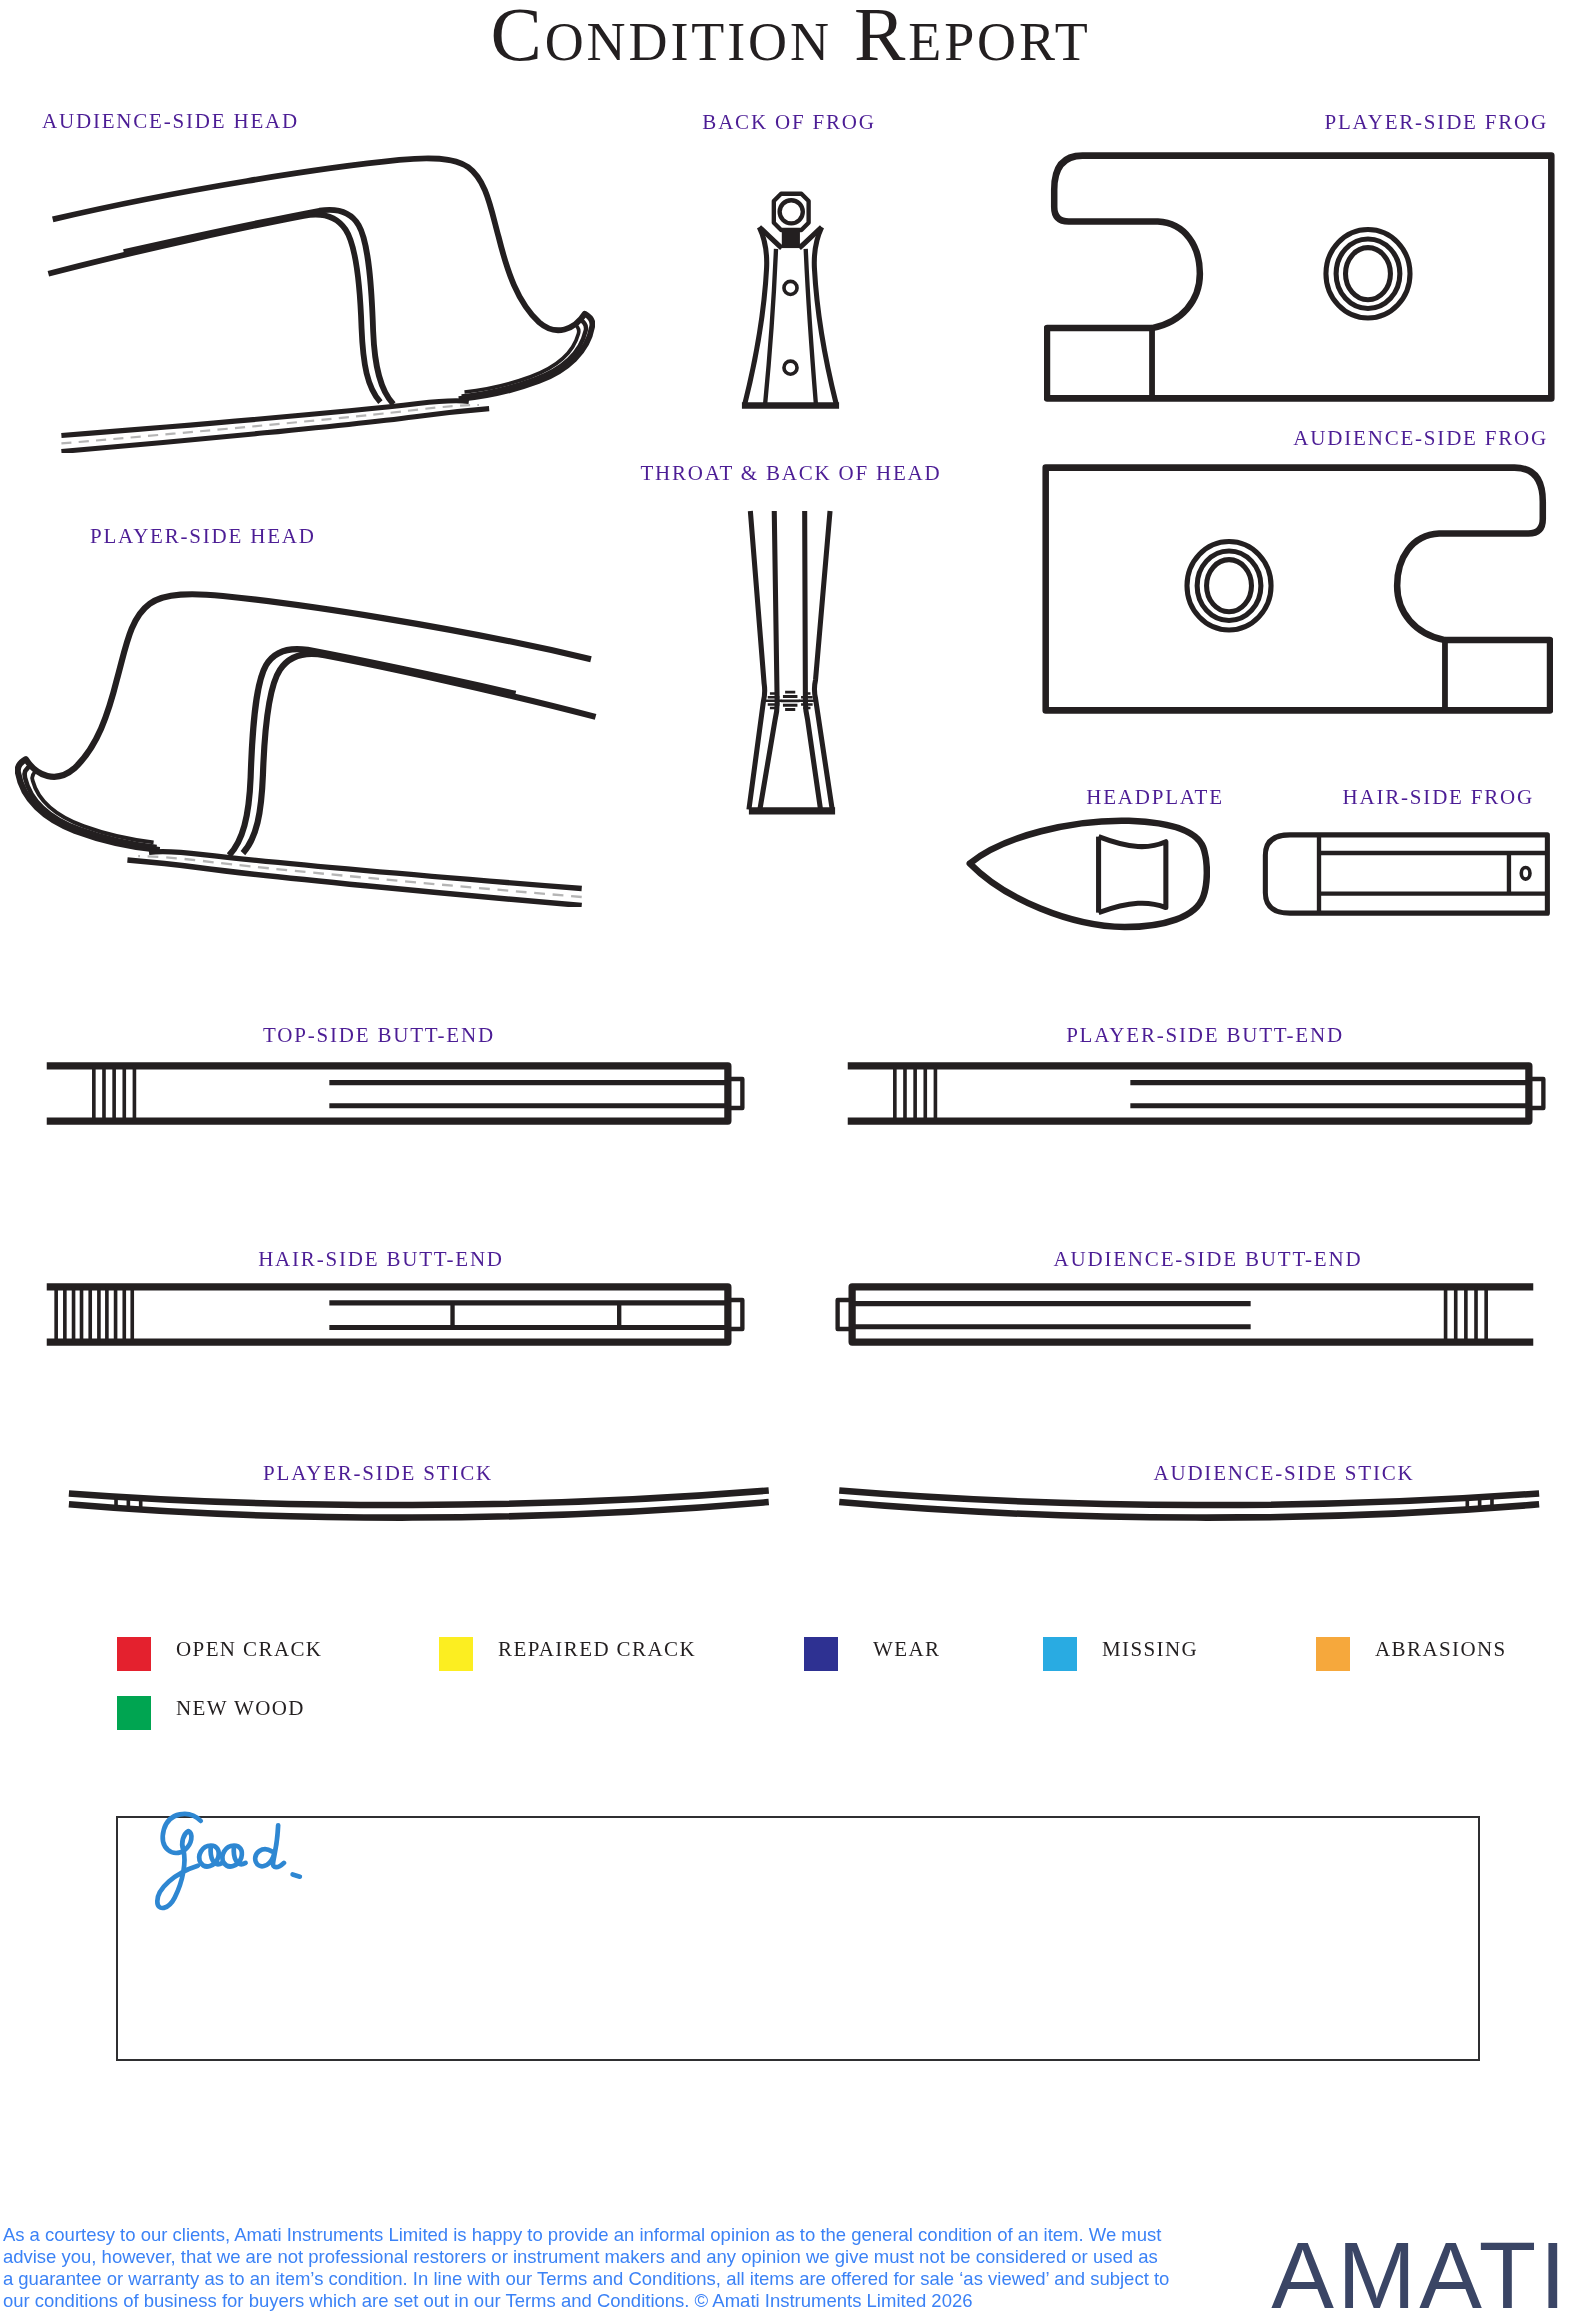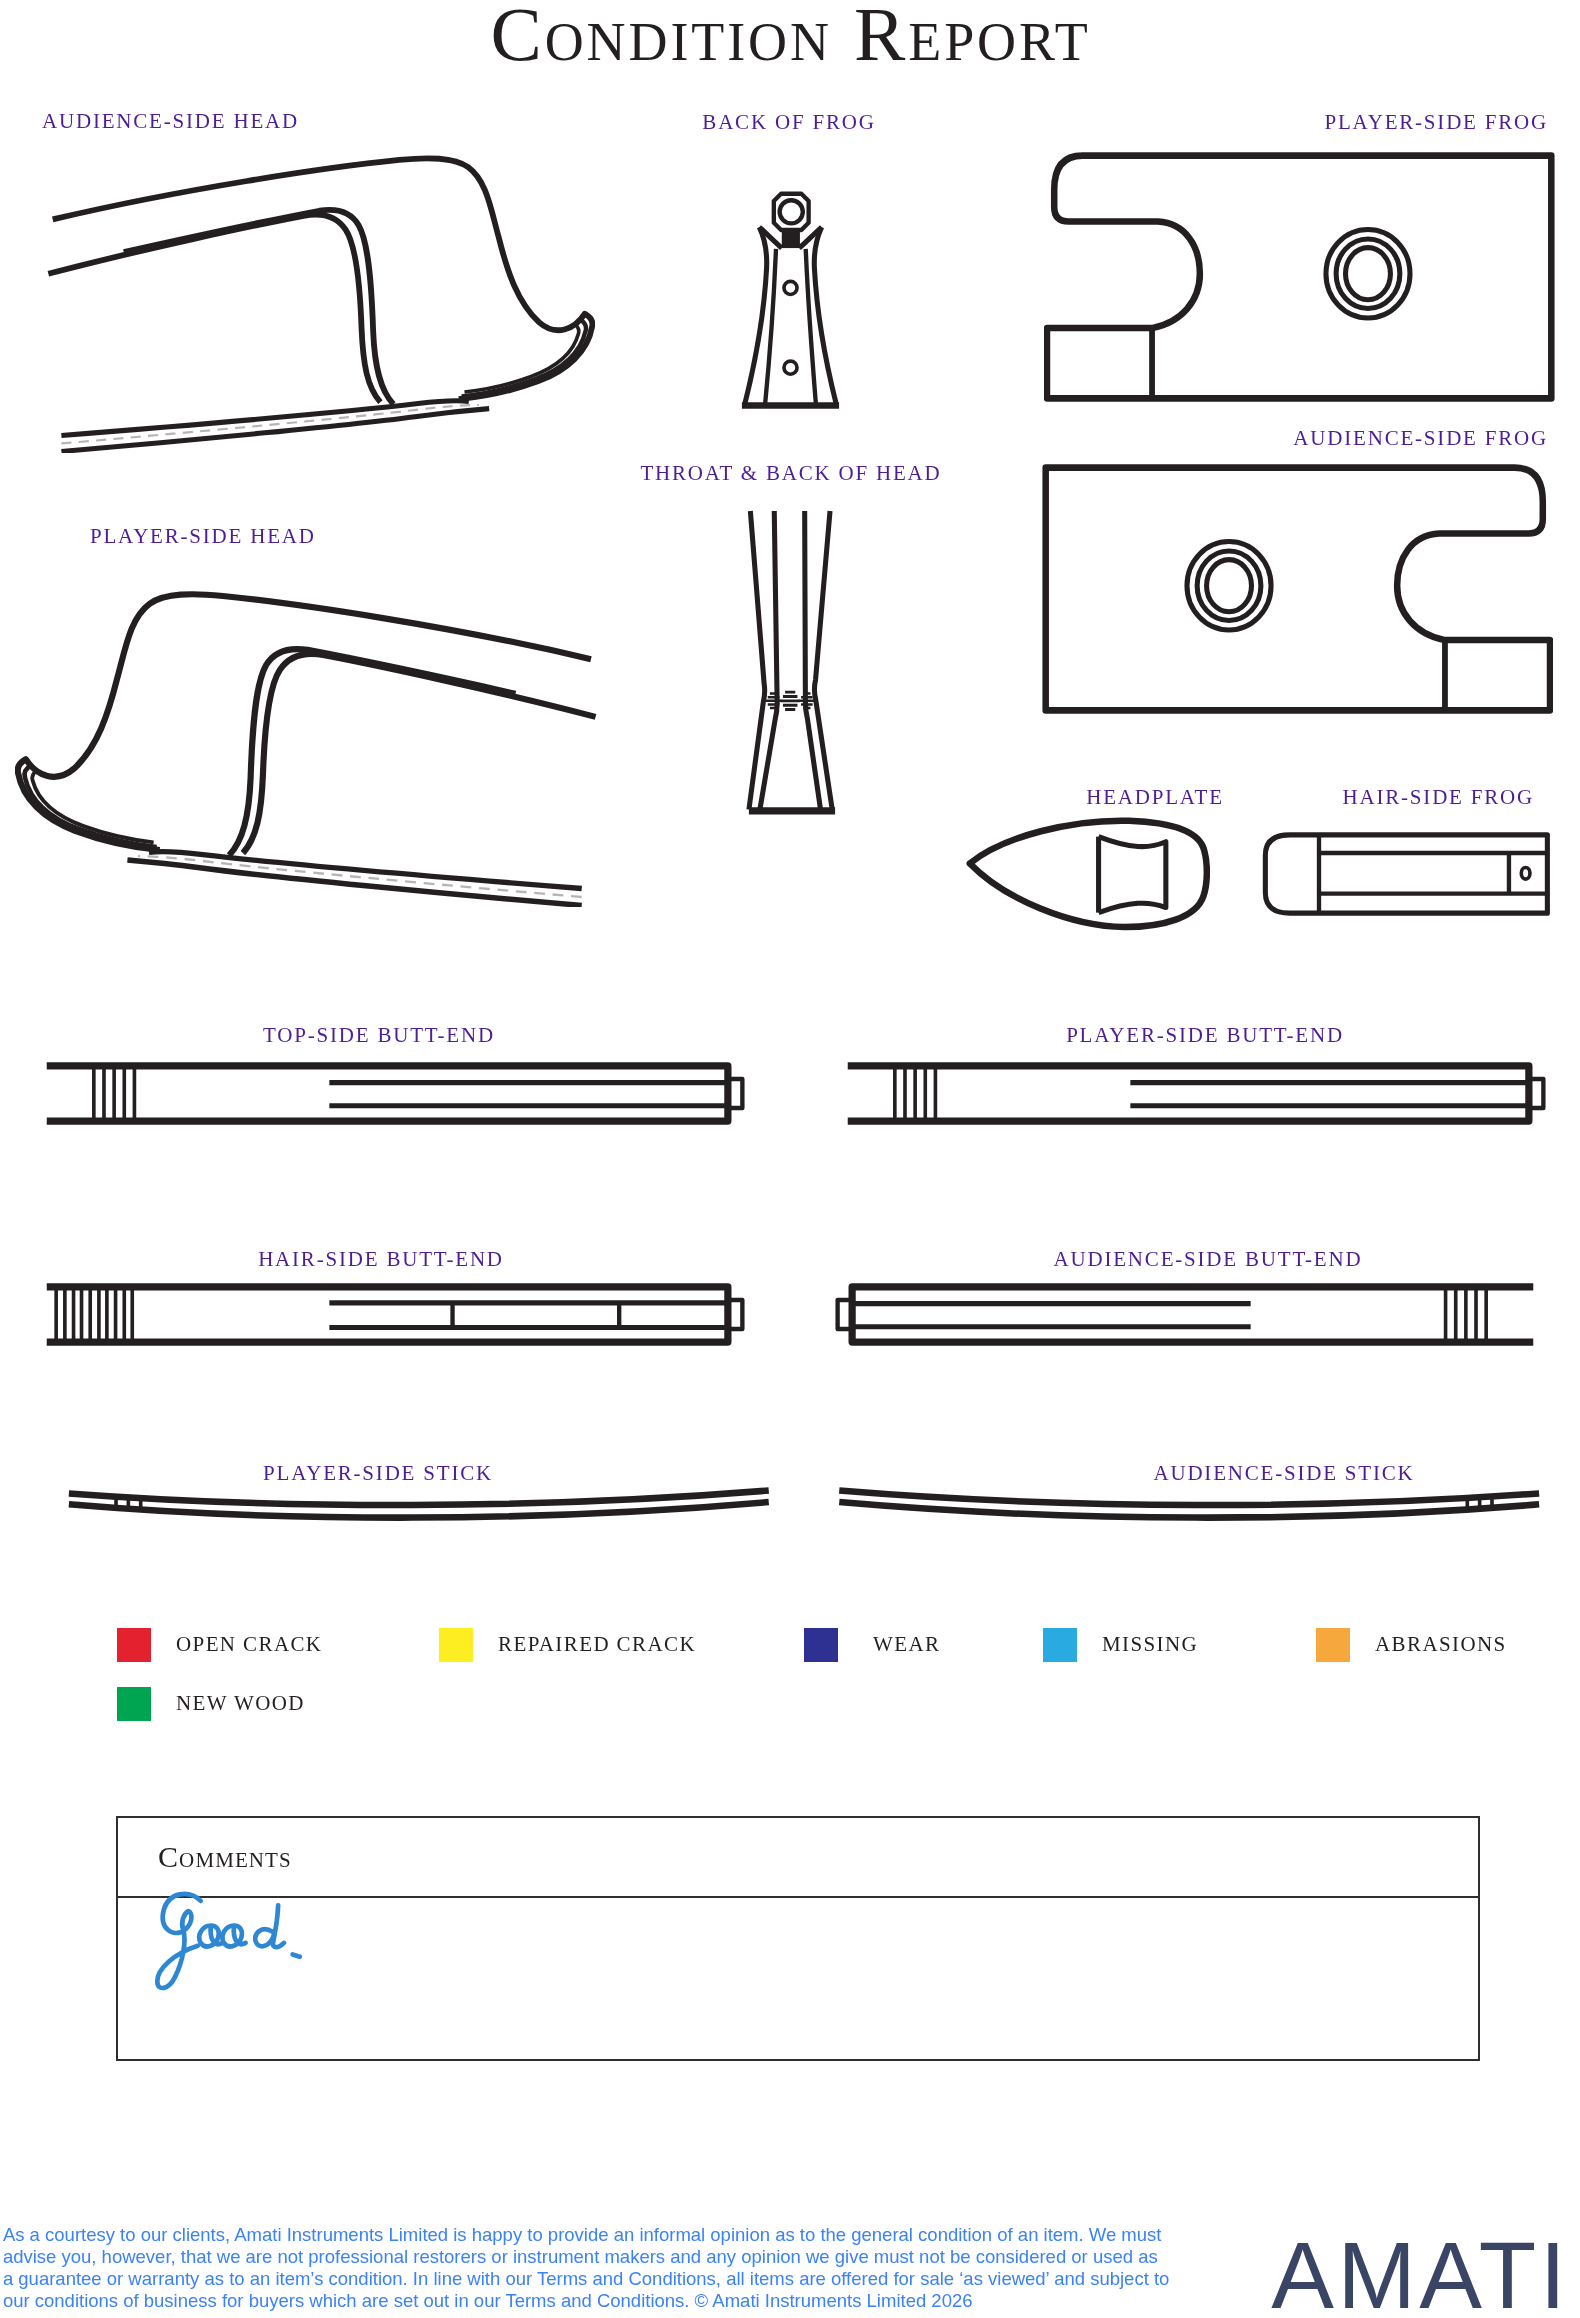--- a/index.html
+++ b/index.html
@@ -3,21 +3,21 @@
 <meta charset="utf-8">
 <style>
   html,body{margin:0;padding:0;background:#fff;}
   .page{position:relative;width:1581px;height:2319px;background:#fff;overflow:hidden;
         font-family:"Liberation Serif",serif;color:#231f20;}
   .title{position:absolute;top:-10px;left:0;width:100%;text-align:center;
          font-size:77px;font-variant:small-caps;letter-spacing:2.9px;color:#231f20;}
   .dlabel{position:absolute;font-size:21px;letter-spacing:1.8px;white-space:nowrap;color:#4c1d95;}
   .dlabel.center{transform:translateX(-50%);}
   svg.draw{position:absolute;display:block;}
-  .legend-item{position:absolute;display:flex;align-items:center;height:35px;}
+  .legend-item{position:absolute;display:flex;align-items:flex-start;height:35px;margin-top:10px;}
   .legend-swatch{width:34px;height:34px;margin-right:25px;flex:0 0 auto;}
   .legend-label{font-size:21px;letter-spacing:1.4px;white-space:nowrap;}
   .comments-box{position:absolute;left:116px;top:1816px;width:1364px;height:245px;
                 border:2.9px solid #2f2f31;box-sizing:border-box;background:#fff;}
   .comments-header{height:80px;border-bottom:2.9px solid #2f2f31;display:flex;align-items:center;
                    padding-left:40px;font-size:30px;font-variant:small-caps;letter-spacing:1.1px;box-sizing:border-box;}
   .comments-body{position:relative;height:159px;}
   .handwriting{position:absolute;left:26px;top:-13px;}
   .footer-text{position:absolute;left:2.9px;top:2224px;width:1189px;
                font-family:"Liberation Sans",sans-serif;font-size:18.5px;line-height:22px;color:#3b82f6;}
@@ -193,23 +193,20 @@
   <div class="legend-item" style="left:1316px;top:1627px;">
     <span class="legend-swatch" style="background: rgb(246, 168, 60);"></span>
     <span class="legend-label">ABRASIONS</span>
   </div>
   <div class="legend-item" style="left:117px;top:1686px;">
     <span class="legend-swatch" style="background: rgb(0, 165, 81);"></span>
     <span class="legend-label">NEW WOOD</span>
   </div>
 
   <div class="comments-box">
-    <div class="comments-header">
-      <span>Comments</span>
-    </div>
     <div class="comments-body" aria-label="Good.">
       <svg class="handwriting" width="167" height="123" viewBox="0 0 230 170">
         <g stroke="#2e87d2" fill="none" stroke-width="6.5" stroke-linecap="round" stroke-linejoin="round">
           <path d="M78 22 C62 6 34 10 27 34 C20 60 40 74 56 62 C66 54 68 40 61 36 C54 40 50 52 54 62 C58 78 54 104 42 128 C34 144 18 148 18 133 C18 116 42 94 74 84"></path>
           <path d="M92 56 C80 56 72 70 78 80 C84 89 98 85 102 73 C105 62 100 56 92 56 C90 76 97 86 108 80"></path>
           <path d="M124 56 C112 56 104 70 110 80 C116 89 130 85 134 73 C137 62 132 56 124 56 C122 76 129 86 140 80"></path>
           <path d="M176 64 C164 56 150 66 154 78 C158 89 172 86 178 72 C182 63 184 48 185 28 C184 54 179 72 178 80 C177 88 185 88 193 80"></path>
           <path d="M205 96 L215 99"></path>
         </g>
       </svg>

